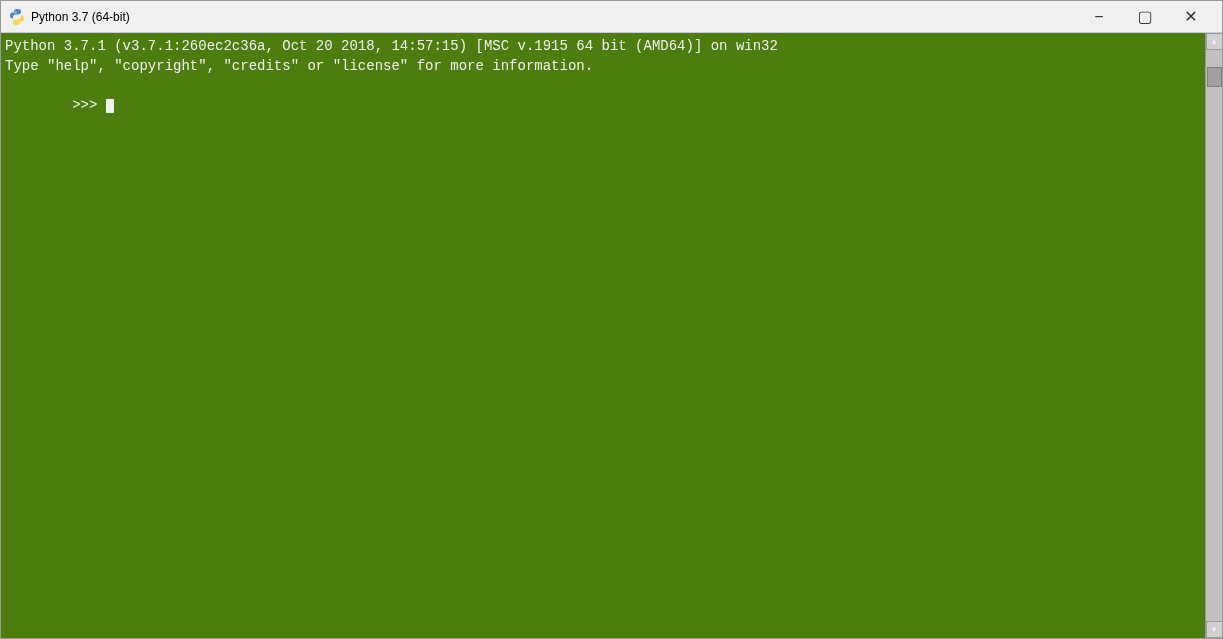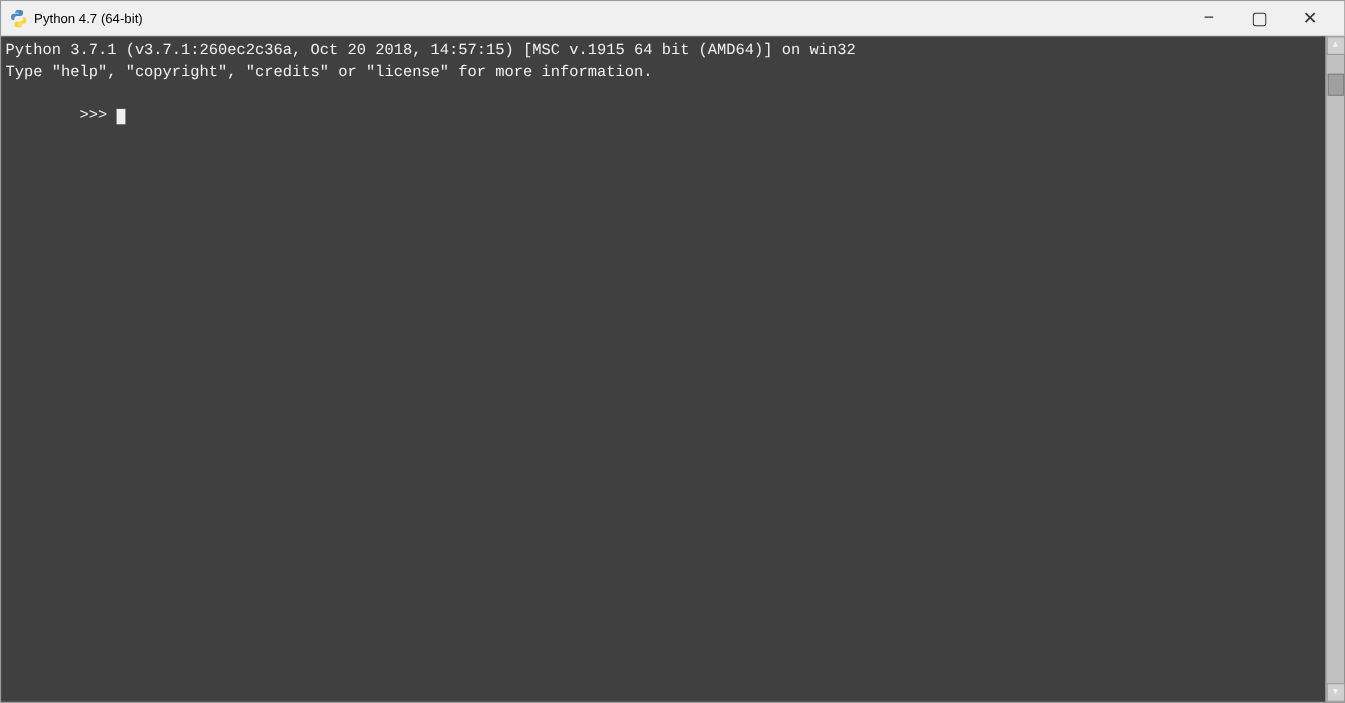--- a/index.html
+++ b/index.html
@@ -74,21 +74,21 @@
       cursor: pointer;
       display: flex;
       align-items: center;
       justify-content: center;
       font-size: 16px;
       color: #333;
     }
 
     .console-area {
       flex: 1;
-      background: #404040;
+      background: #4d7c0f;
       color: #f0f0f0;
       padding: 4px 4px;
       font-family: 'Consolas', 'Courier New', monospace;
       font-size: 14px;
       line-height: 1.4;
       overflow: hidden;
       position: relative;
     }
 
     .scrollbar {
@@ -158,21 +158,21 @@
 <div class="window">
 
   <div class="title-bar">
     <div class="title-bar-left">
       <div class="title-bar-icon">
         <svg class="python-icon" viewBox="0 0 16 16" xmlns="http://www.w3.org/2000/svg">
           <path class="py-blue" d="M8 0C5.5 0 5 1.1 5 2v1h3v0.5H3.5C2.1 3.5 1 4.6 1 6.5s1.1 3 2.5 3H4v-1.5c0-1.4 1.1-2.5 2.5-2.5h3C10.9 5.5 12 4.4 12 3V2c0-1.1-0.5-2-4-2zM6.5 1.5c0.3 0 0.5 0.2 0.5 0.5S6.8 2.5 6.5 2.5 6 2.3 6 2s0.2-0.5 0.5-0.5z"></path>
           <path class="py-yellow" d="M8 16c2.5 0 3-1.1 3-2v-1H8v-0.5h4.5c1.4 0 2.5-1.1 2.5-3s-1.1-3-2.5-3H12v1.5c0 1.4-1.1 2.5-2.5 2.5h-3C5.1 10.5 4 11.6 4 13v1c0 1.1 0.5 2 4 2zM9.5 14.5c-0.3 0-0.5-0.2-0.5-0.5s0.2-0.5 0.5-0.5 0.5 0.2 0.5 0.5-0.2 0.5-0.5 0.5z"></path>
         </svg>
       </div>
-      <span class="title-bar-title">Python 4.7 (64-bit)</span>
+      <span class="title-bar-title">Python 3.7 (64-bit)</span>
     </div>
     <div class="title-bar-controls">
       <button class="title-bar-btn" title="Minimize">
         <span>−</span>
       </button>
       <button class="title-bar-btn" title="Maximize">
         <span>▢</span>
       </button>
       <button class="title-bar-btn close" title="Close">
         <span>✕</span>

